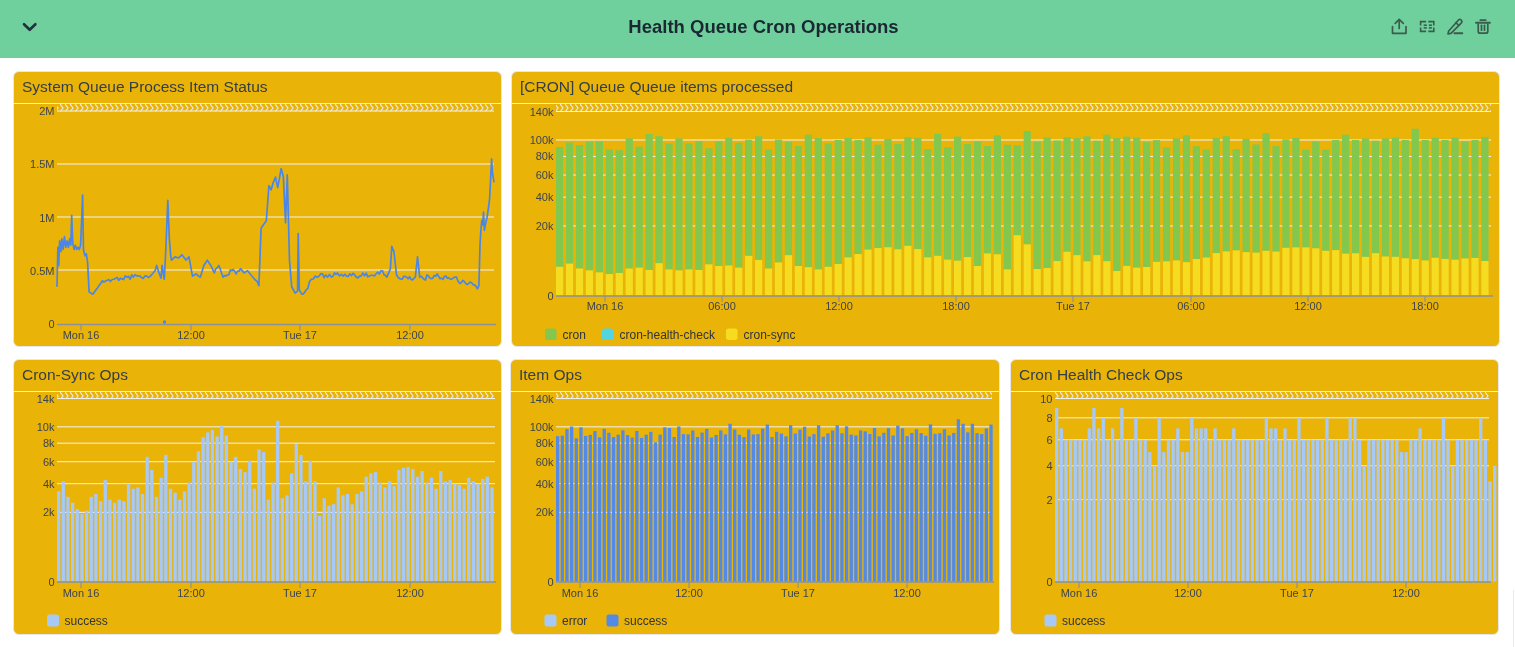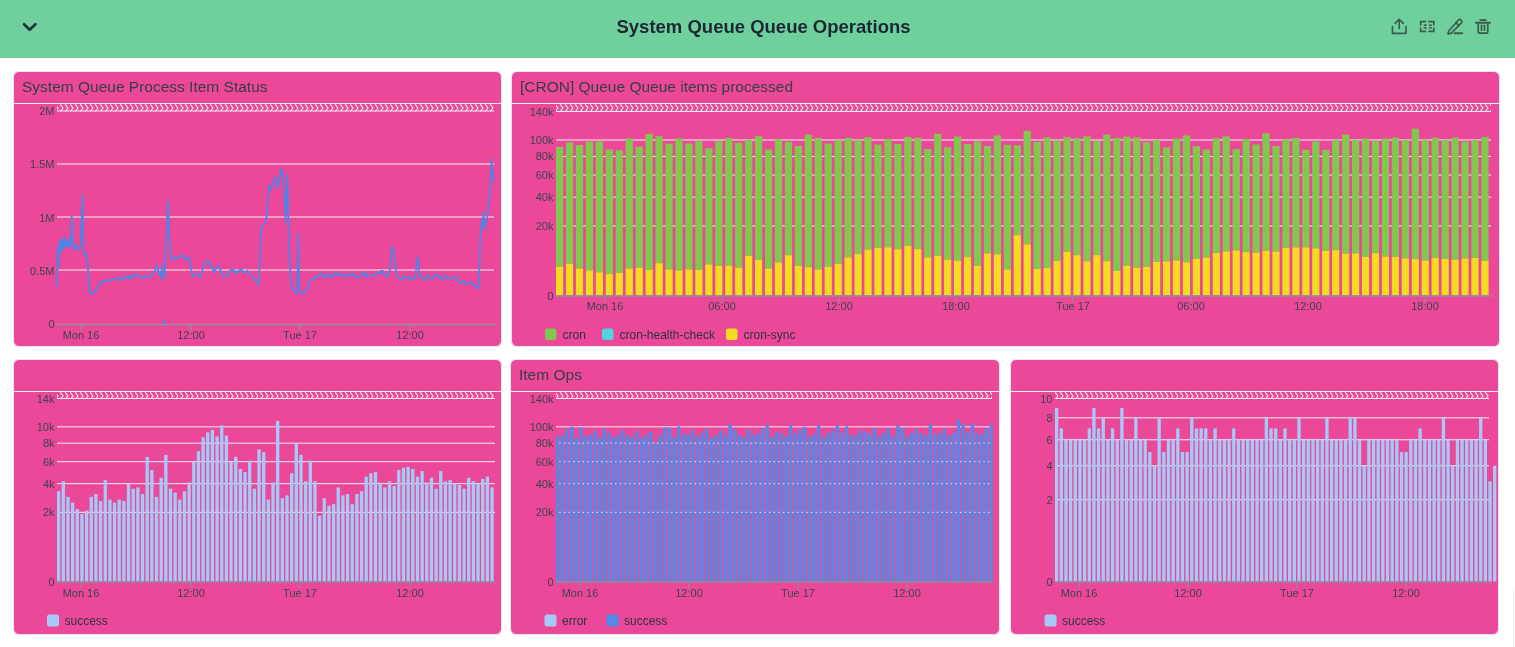--- a/index.html
+++ b/index.html
@@ -1,25 +1,25 @@
 <!DOCTYPE html>
 <html><head><meta charset="utf-8"><title>System Queue Cron Operations</title>
 <style>
 *{margin:0;padding:0;box-sizing:border-box}
 html,body{width:1515px;height:647px;background:#fff;font-family:"Liberation Sans",sans-serif;overflow:hidden}
 .hdr{position:absolute;left:0;top:0;width:100%;height:58px;background:#70d09d}
 .hdr h1{position:absolute;left:12px;right:0;top:16px;text-align:center;font-size:18.5px;font-weight:bold;color:#1b2733;letter-spacing:0px}
-.panel{position:absolute;background:#ec4899;border:1px solid #e5e7ec;border-radius:6px}
+.panel{position:absolute;background:#eab308;border:1px solid #e5e7ec;border-radius:6px}
 .ptitle{position:absolute;left:8px;top:0;right:8px;height:30.5px;line-height:29.5px;font-size:15.5px;color:#333e48;white-space:nowrap;overflow:hidden}
 .pdiv{position:absolute;left:0;right:0;top:30.5px;border-top:1px solid #eef0f3}
 .rline{position:absolute;right:1px;top:590px;width:1px;height:57px;background:#e9ebee}
 </style></head>
 <body>
 <div class="hdr">
-    <h1>System Queue Queue Operations</h1>
+    <h1>Health Queue Cron Operations</h1>
   </div>
 
 <svg width="1515" height="58" viewBox="0 0 1515 58" style="position:absolute;left:0;top:0">
 <path d="M24 24.2 L29.7 29.8 L35.4 24.2" fill="none" stroke="#22303c" stroke-width="2.6" stroke-linecap="round" stroke-linejoin="round"></path>
 
 <g stroke="#3b5c4c" stroke-width="1.7" fill="none" stroke-linecap="round" stroke-linejoin="round">
 <path d="M1392.5 26.6 V33.3 H1406 V26.6"></path>
 <path d="M1399.2 28.4 V19.9"></path>
 <path d="M1395.2 23.4 L1399.2 19.4 L1403.3 23.4"></path>
 </g>
@@ -51,27 +51,29 @@
 </svg>
 <div class="panel" style="left:13px;top:71px;width:489px;height:276px">
     <div class="ptitle">System Queue Process Item Status</div>
     <div class="pdiv"></div>
   </div>
 <div class="panel" style="left:511px;top:71px;width:989px;height:276px">
     <div class="ptitle">[CRON] Queue Queue items processed</div>
     <div class="pdiv"></div>
   </div>
 <div class="panel" style="left:13px;top:359px;width:489px;height:276px">
+    <div class="ptitle">Cron-Sync Ops</div>
     <div class="pdiv"></div>
   </div>
 <div class="panel" style="left:510px;top:359px;width:490px;height:276px">
     <div class="ptitle">Item Ops</div>
     <div class="pdiv"></div>
   </div>
 <div class="panel" style="left:1010px;top:359px;width:489px;height:276px">
+    <div class="ptitle">Cron Health Check Ops</div>
     <div class="pdiv"></div>
   </div>
 <svg width="1515" height="647" viewBox="0 0 1515 647" font-family="Liberation Sans, sans-serif" style="position:absolute;left:0;top:0">
     <defs>
       <pattern id="hp" width="5" height="8" patternUnits="userSpaceOnUse">
 <path d="M0,0 L3,4 L0,8" fill="none" stroke="#e9eaee" stroke-width="1.1"></path>
 </pattern>
     </defs>
     <line x1="57" y1="270" x2="494" y2="270" stroke="#f1f2f4" stroke-width="1"></line>
     <line x1="57" y1="217" x2="494" y2="217" stroke="#f1f2f4" stroke-width="1"></line>

